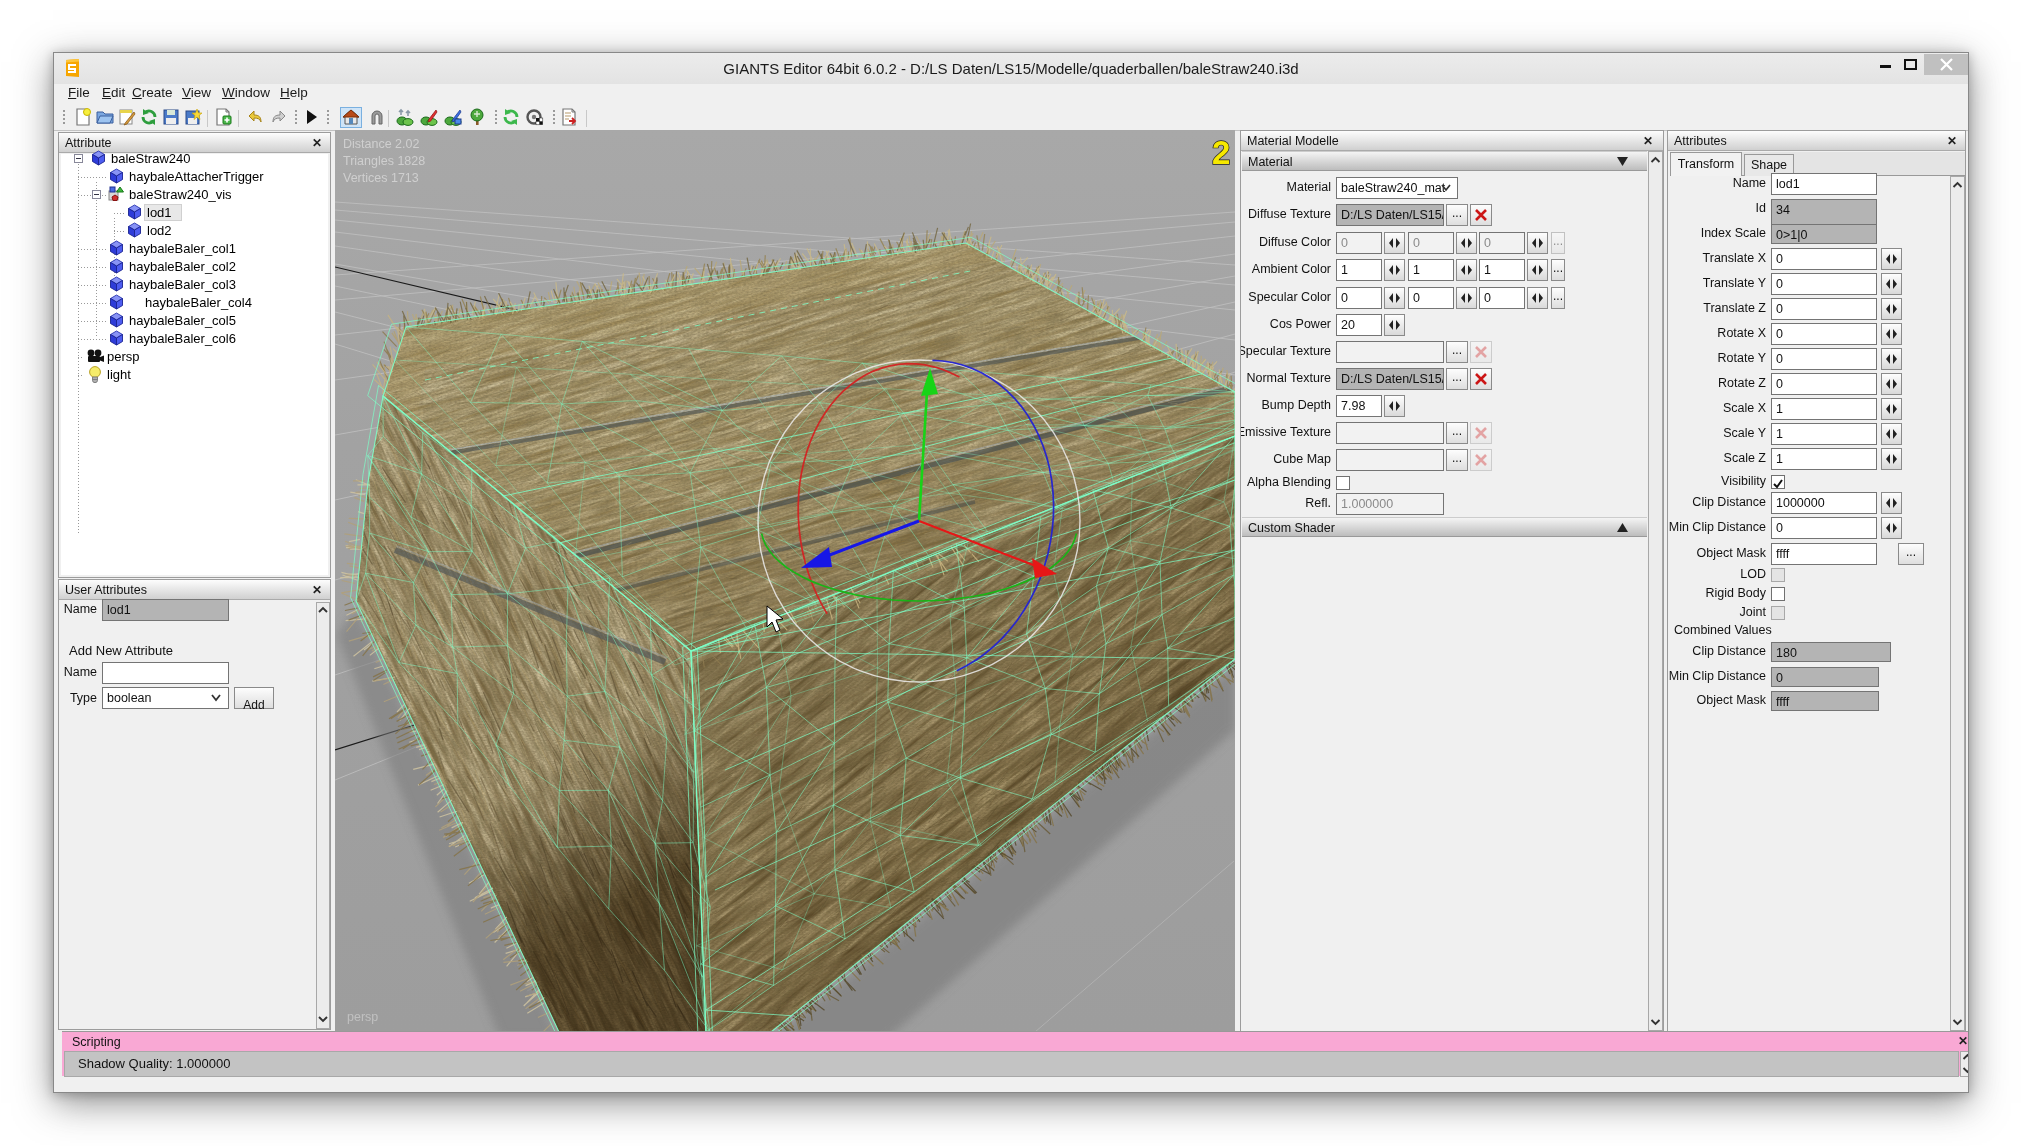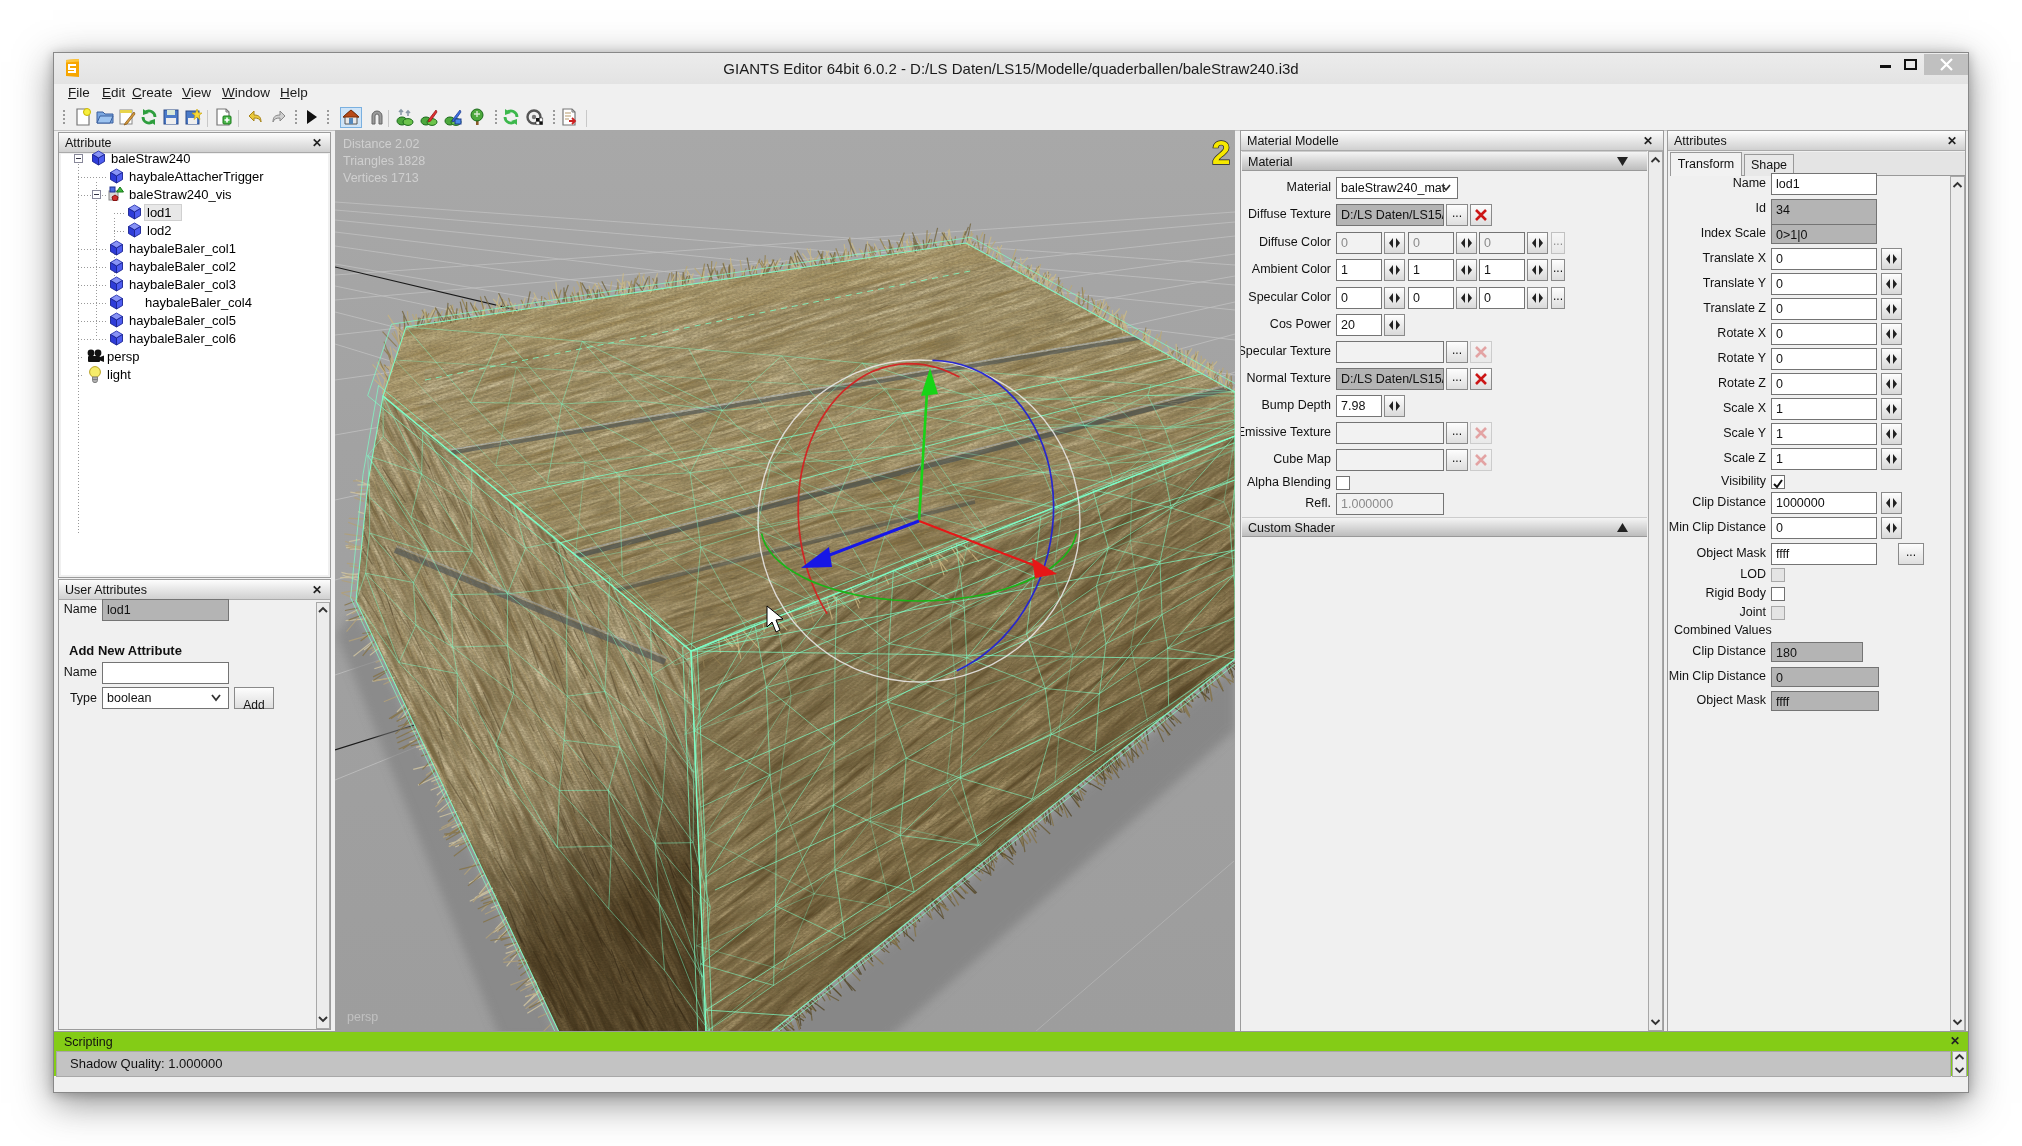--- a/index.html
+++ b/index.html
@@ -262,21 +262,21 @@
         <path d="M4.5 11h5v3.2a2.5 2.5 0 01-5 0z" fill="#b0b0b0" stroke="#808080"></path>
         <path d="M5 13.5h4" stroke="#808080"></path>
       </svg>
       <div class="treetxt abs" style="left:48px;top:234px">light</div>
     </div>
     <div class="panel abs" style="left:4px;top:526px;width:273px;height:451px">
       <div class="phead abs">User Attributes</div>
       <div class="px abs" style="right:8px;top:4px">✕</div>
       <div class="lbl abs" style="left:0px;top:22px;width:38px">Name</div>
       <div class="inp ro abs" style="left:43px;top:19px;width:127px;height:22px">lod1</div>
-      <div class="abs llbl" style="left:10px;top:63px;font-weight:bold;font-size:13px">Add New Attribute</div>
+      <div class="abs llbl" style="left:10px;top:63px;font-weight:normal;font-size:13px">Add New Attribute</div>
       <div class="lbl abs" style="left:0px;top:85px;width:38px">Name</div>
       <div class="inp abs" style="left:43px;top:82px;width:127px;height:22px"></div>
       <div class="lbl abs" style="left:4px;top:111px;width:34px">Type</div>
       <div class="inp abs" style="left:43px;top:107px;width:127px;height:22px">boolean</div>
       <svg class="abs" style="left:152px;top:114px" width="10" height="8" viewBox="0 0 10 8">
         <path d="M1 1l4 5 4-5" stroke="#333" stroke-width="1.8" fill="none"></path>
       </svg>
       <div class="btn abs" style="left:175px;top:107px;width:40px;height:22px;padding-top:10px">Add</div>
       <div class="sb abs" style="left:257px;top:22px;width:14px;height:427px"></div>
       <svg class="abs" style="left:257px;top:25px" width="14" height="10" viewBox="0 0 14 10">
@@ -658,34 +658,34 @@
       <div class="inp abs" style="left:103px;top:412px;width:106px;height:22px">ffff</div>
       <div class="btn abs" style="left:230px;top:412px;width:26px;height:22px;padding-top:1px">...</div>
       <div class="lbl abs" style="left:-70px;top:436px;width:168px">LOD</div>
       <div class="cb cbd abs" style="left:103px;top:437px"></div>
       <div class="lbl abs" style="left:-70px;top:455px;width:168px">Rigid Body</div>
       <div class="cb abs" style="left:103px;top:456px"></div>
       <div class="lbl abs" style="left:-70px;top:474px;width:168px">Joint</div>
       <div class="cb cbd abs" style="left:103px;top:475px"></div>
       <div class="llbl abs" style="left:6px;top:492px">Combined Values</div>
       <div class="lbl abs" style="left:-70px;top:513px;width:168px">Clip Distance</div>
-      <div class="inp ro abs" style="left:103px;top:511px;width:92px;height:20px">180</div>
+      <div class="inp ro abs" style="left:103px;top:511px;width:120px;height:20px">180</div>
       <div class="lbl abs" style="left:-70px;top:538px;width:168px">Min Clip Distance</div>
       <div class="inp ro abs" style="left:103px;top:536px;width:108px;height:20px">0</div>
       <div class="lbl abs" style="left:-70px;top:562px;width:168px">Object Mask</div>
       <div class="inp ro abs" style="left:103px;top:560px;width:108px;height:20px">ffff</div>
       <div class="sb abs" style="left:282px;top:45px;width:15px;height:855px"></div>
       <svg class="abs" style="left:282px;top:49px" width="15" height="10" viewBox="0 0 14 10">
         <path d="M3 7l4-4 4 4" stroke="#333" stroke-width="1.9" fill="none"></path>
       </svg>
       <svg class="abs" style="left:282px;top:886px" width="15" height="10" viewBox="0 0 14 10">
         <path d="M3 3l4 4 4-4" stroke="#333" stroke-width="1.9" fill="none"></path>
       </svg>
     </div>
-    <div class="abs" style="left:0px;top:978px;width:1916px;height:45px;background:#84cc16;border-top:1px solid #999">
+    <div class="abs" style="left:8px;top:978px;width:1916px;height:45px;background:#f9a8d4;border-top:1px solid #999">
       <div class="llbl abs" style="left:10px;top:3px">Scripting</div>
       <div class="px abs" style="right:10px;top:3px">✕</div>
       <div class="abs" style="left:2px;top:19px;width:1895px;height:26px;background:#c3c3c3;border:1px solid #a8a8a8"></div>
       <div class="llbl abs" style="left:16px;top:24px;font-size:13px">Shadow Quality: 1.000000</div>
       <div class="sb abs" style="left:1898px;top:19px;width:15px;height:26px"></div>
       <svg class="abs" style="left:1898px;top:20px" width="15" height="10" viewBox="0 0 14 10">
         <path d="M3 7l4-4 4 4" stroke="#333" stroke-width="1.9" fill="none"></path>
       </svg>
       <svg class="abs" style="left:1898px;top:33px" width="15" height="10" viewBox="0 0 14 10">
         <path d="M3 3l4 4 4-4" stroke="#333" stroke-width="1.9" fill="none"></path>

